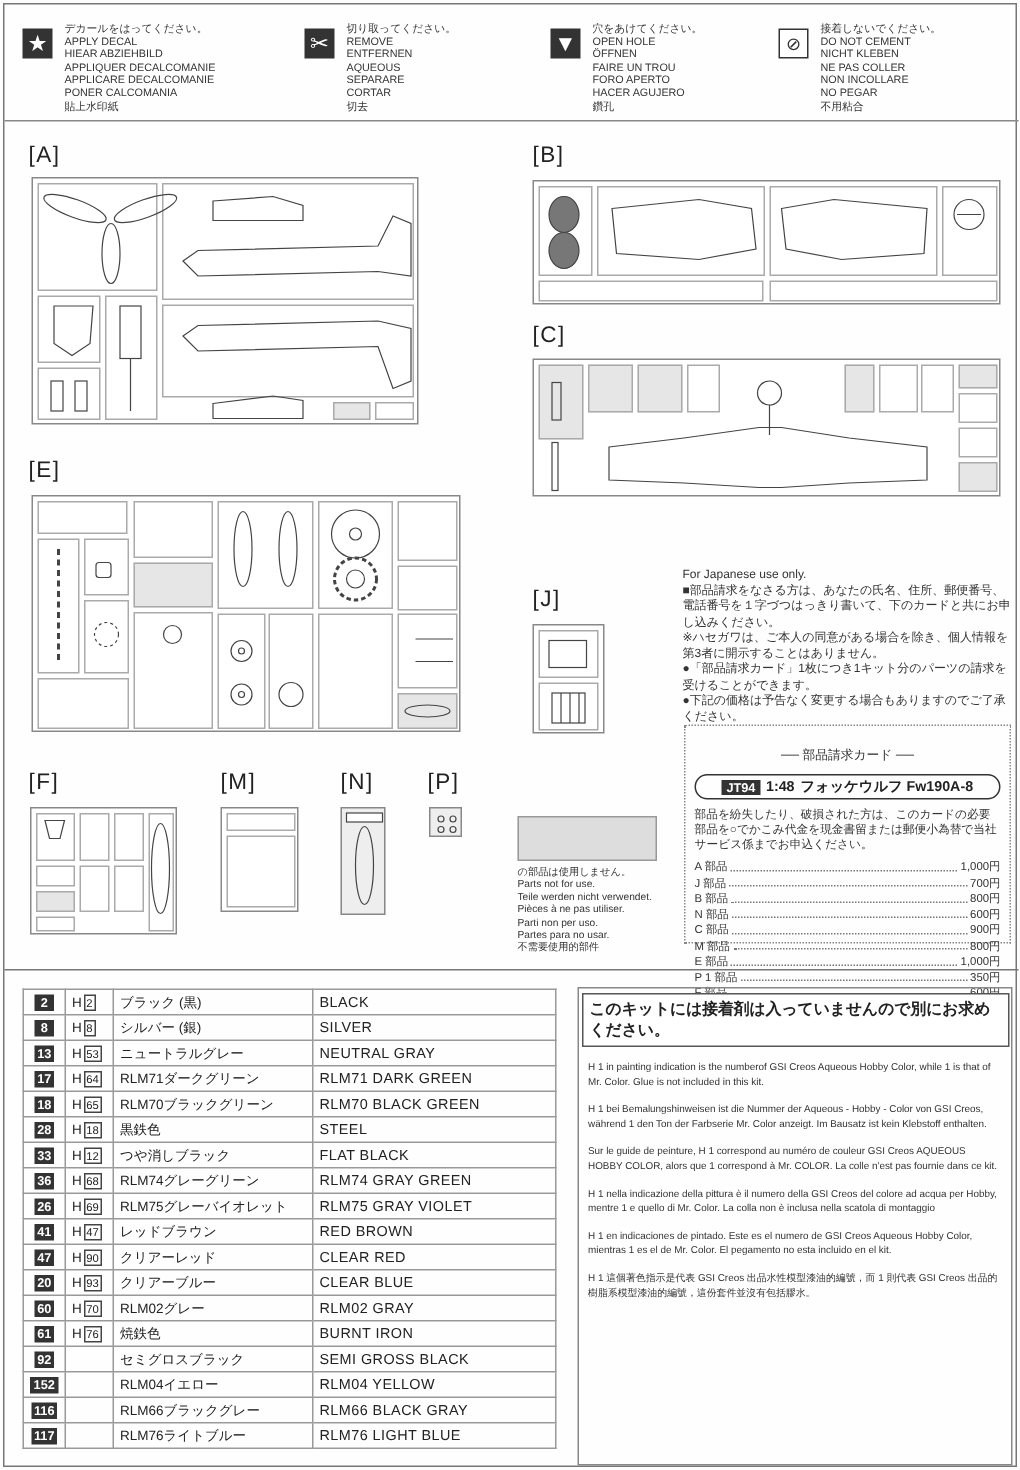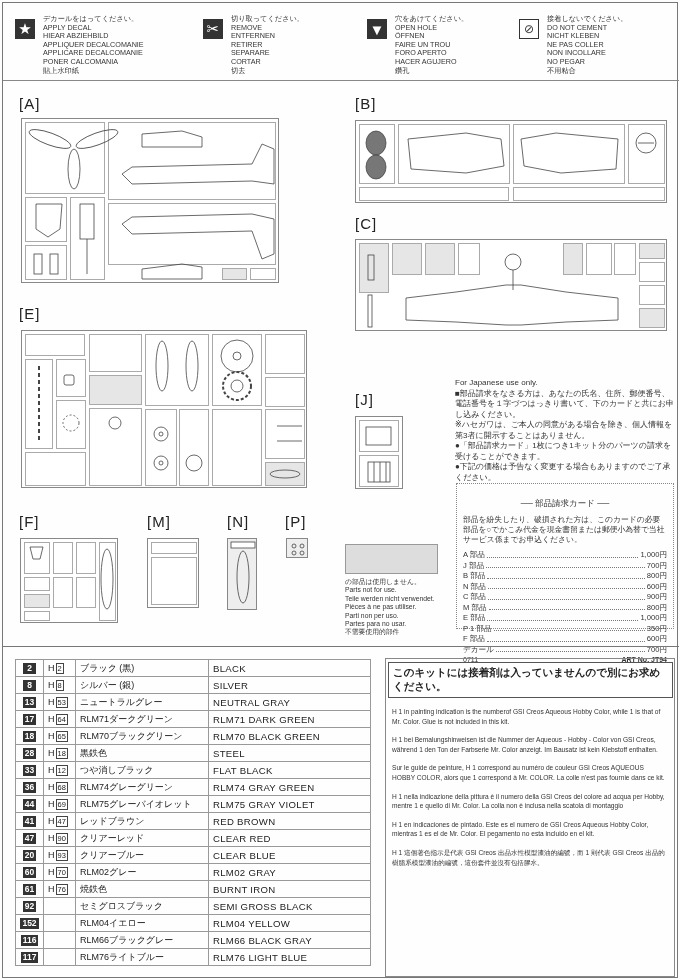--- a/index.html
+++ b/index.html
@@ -64,21 +64,21 @@
         <div>PONER CALCOMANIA</div>
         <div>貼上水印紙</div>
       </div>
     </div>
     <div class="legend-item" style="left:200px">
       <div class="legend-icon">✂</div>
       <div class="legend-lines">
         <div>切り取ってください。</div>
         <div>REMOVE</div>
         <div>ENTFERNEN</div>
-        <div>RETIRER</div>
+        <div>AQUEOUS</div>
         <div>SEPARARE</div>
         <div>CORTAR</div>
         <div>切去</div>
       </div>
     </div>
     <div class="legend-item" style="left:364px">
       <div class="legend-icon">▼</div>
       <div class="legend-lines">
         <div>穴をあけてください。</div>
         <div>OPEN HOLE</div>
@@ -236,20 +236,25 @@
   <div class="jp-notes">
     <div>For Japanese use only.</div>
     <div>■部品請求をなさる方は、あなたの氏名、住所、郵便番号、電話番号を１字づつはっきり書いて、下のカードと共にお申し込みください。</div>
     <div>※ハセガワは、ご本人の同意がある場合を除き、個人情報を第3者に開示することはありません。</div>
     <div>●「部品請求カード」1枚につき1キット分のパーツの請求を受けることができます。</div>
     <div>●下記の価格は予告なく変更する場合もありますのでご了承ください。</div>
   </div>
 
   <div class="card">
     <div class="card-title">── 部品請求カード ──</div>
+    <div class="card-banner">
+      <span class="code">JT94</span>
+      <span>1:48</span>
+      <span>フォッケウルフ Fw190A-8</span>
+    </div>
     <div class="card-text">部品を紛失したり、破損された方は、このカードの必要部品を○でかこみ代金を現金書留または郵便小為替で当社サービス係までお申込ください。</div>
     <div class="price-grid">
       <div class="price-row">
           <span>A 部品</span>
           <span class="dots"></span>
           <span>1,000円</span>
         </div>
       <div class="price-row">
           <span>J 部品</span>
           <span class="dots"></span>
@@ -406,21 +411,21 @@
           <td class="jp">つや消しブラック</td>
           <td class="en">FLAT BLACK</td>
         </tr>
         <tr>
           <td class="num"><span class="mr-badge">36</span></td>
           <td class="h"><span>H</span><span class="h-box">68</span></td>
           <td class="jp">RLM74グレーグリーン</td>
           <td class="en">RLM74 GRAY GREEN</td>
         </tr>
         <tr>
-          <td class="num"><span class="mr-badge">44</span></td>
+          <td class="num"><span class="mr-badge">26</span></td>
           <td class="h"><span>H</span><span class="h-box">69</span></td>
           <td class="jp">RLM75グレーバイオレット</td>
           <td class="en">RLM75 GRAY VIOLET</td>
         </tr>
         <tr>
           <td class="num"><span class="mr-badge">41</span></td>
           <td class="h"><span>H</span><span class="h-box">47</span></td>
           <td class="jp">レッドブラウン</td>
           <td class="en">RED BROWN</td>
         </tr>

